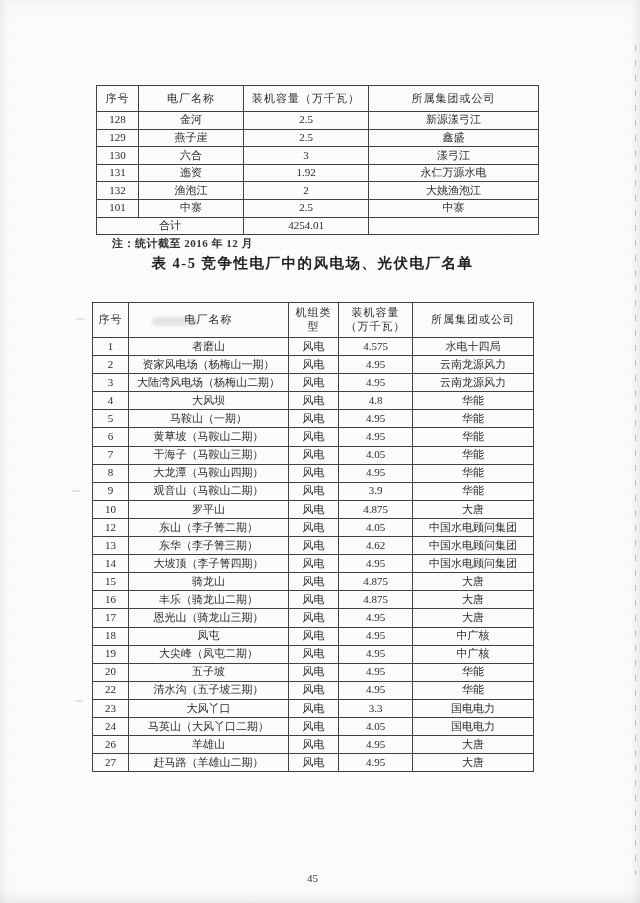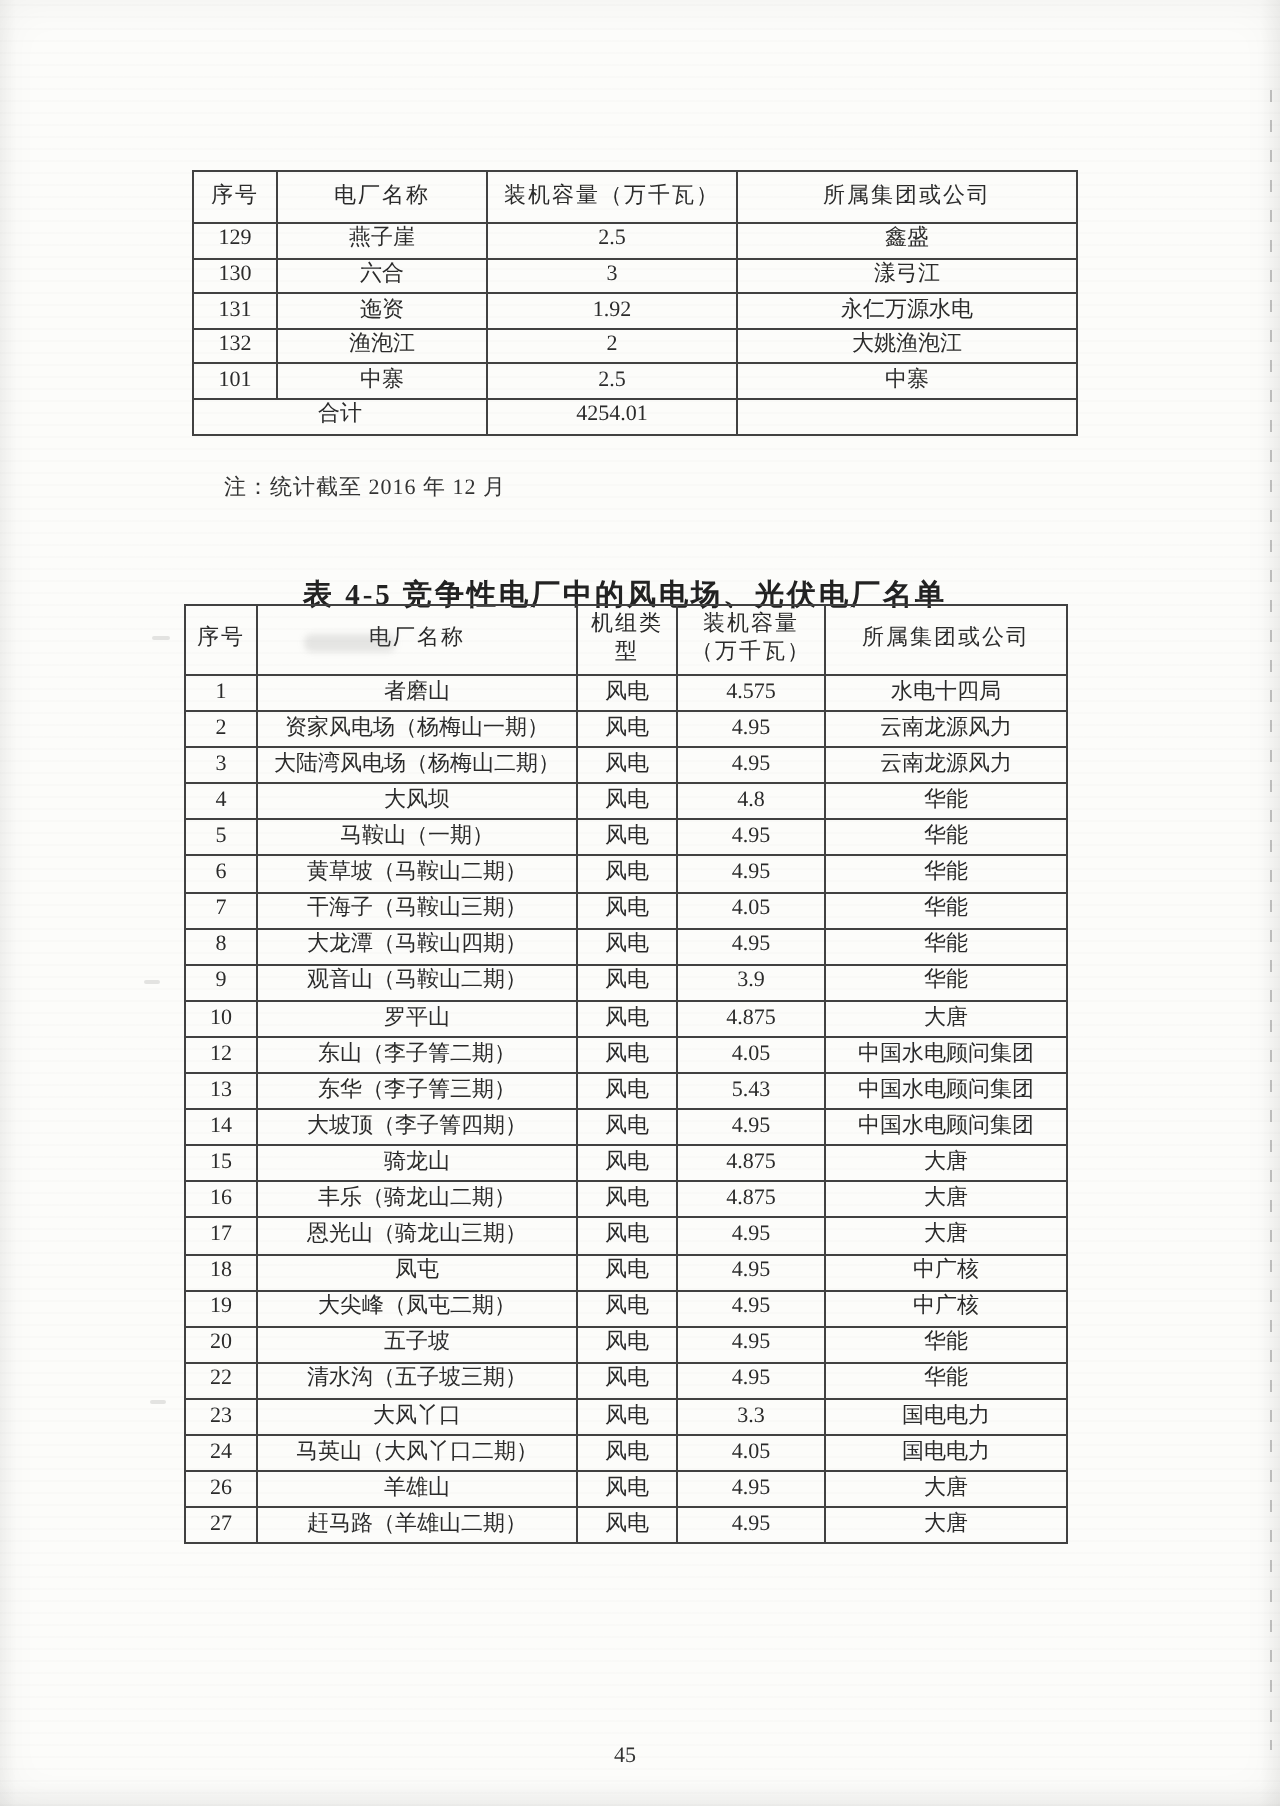--- a/index.html
+++ b/index.html
@@ -32,24 +32,24 @@
   
   .t1{left:96px;top:85px;width:442px;}
   .t1 th{height:25px;}
   .t1 td{height:16.6px;}
   
   .t2{left:92px;top:302px;width:441px;}
   .t2 th{height:34px;}
   .t2 td{height:17.1px;}
   .note{
     position:absolute;left:112px;top:236px;
-    font-size:11px;letter-spacing:0.5px;color:#333;
+    font-size:11px;letter-spacing:0.5px;color:#333;font-weight:bold;
   }
   .title{
-    position:absolute;left:92px;top:288px;width:441px;
+    position:absolute;left:92px;top:254px;width:441px;
     text-align:center;font-size:14.5px;font-weight:bold;
     letter-spacing:1.5px;color:#222;
   }
   .pagenum{
     position:absolute;left:92px;top:872px;width:441px;
     text-align:center;font-size:11px;color:#333;
   }
   
   .edge-dots{
     position:absolute;left:635px;top:45px;width:1px;height:830px;
@@ -78,20 +78,26 @@
     </colgroup>
     <thead>
       <tr>
           <th>序号</th>
           <th>电厂名称</th>
           <th>装机容量（万千瓦）</th>
           <th>所属集团或公司</th>
         </tr>
     </thead>
     <tbody>
+        <tr>
+          <td>128</td>
+          <td>金河</td>
+          <td>2.5</td>
+          <td>新源漾弓江</td>
+        </tr>
         <tr>
           <td>129</td>
           <td>燕子崖</td>
           <td>2.5</td>
           <td>鑫盛</td>
         </tr>
         <tr>
           <td>130</td>
           <td>六合</td>
           <td>3</td>
@@ -223,21 +229,21 @@
           <td>12</td>
           <td>东山（李子箐二期）</td>
           <td>风电</td>
           <td>4.05</td>
           <td>中国水电顾问集团</td>
         </tr>
         <tr>
           <td>13</td>
           <td>东华（李子箐三期）</td>
           <td>风电</td>
-          <td>5.43</td>
+          <td>4.62</td>
           <td>中国水电顾问集团</td>
         </tr>
         <tr>
           <td>14</td>
           <td>大坡顶（李子箐四期）</td>
           <td>风电</td>
           <td>4.95</td>
           <td>中国水电顾问集团</td>
         </tr>
         <tr>

